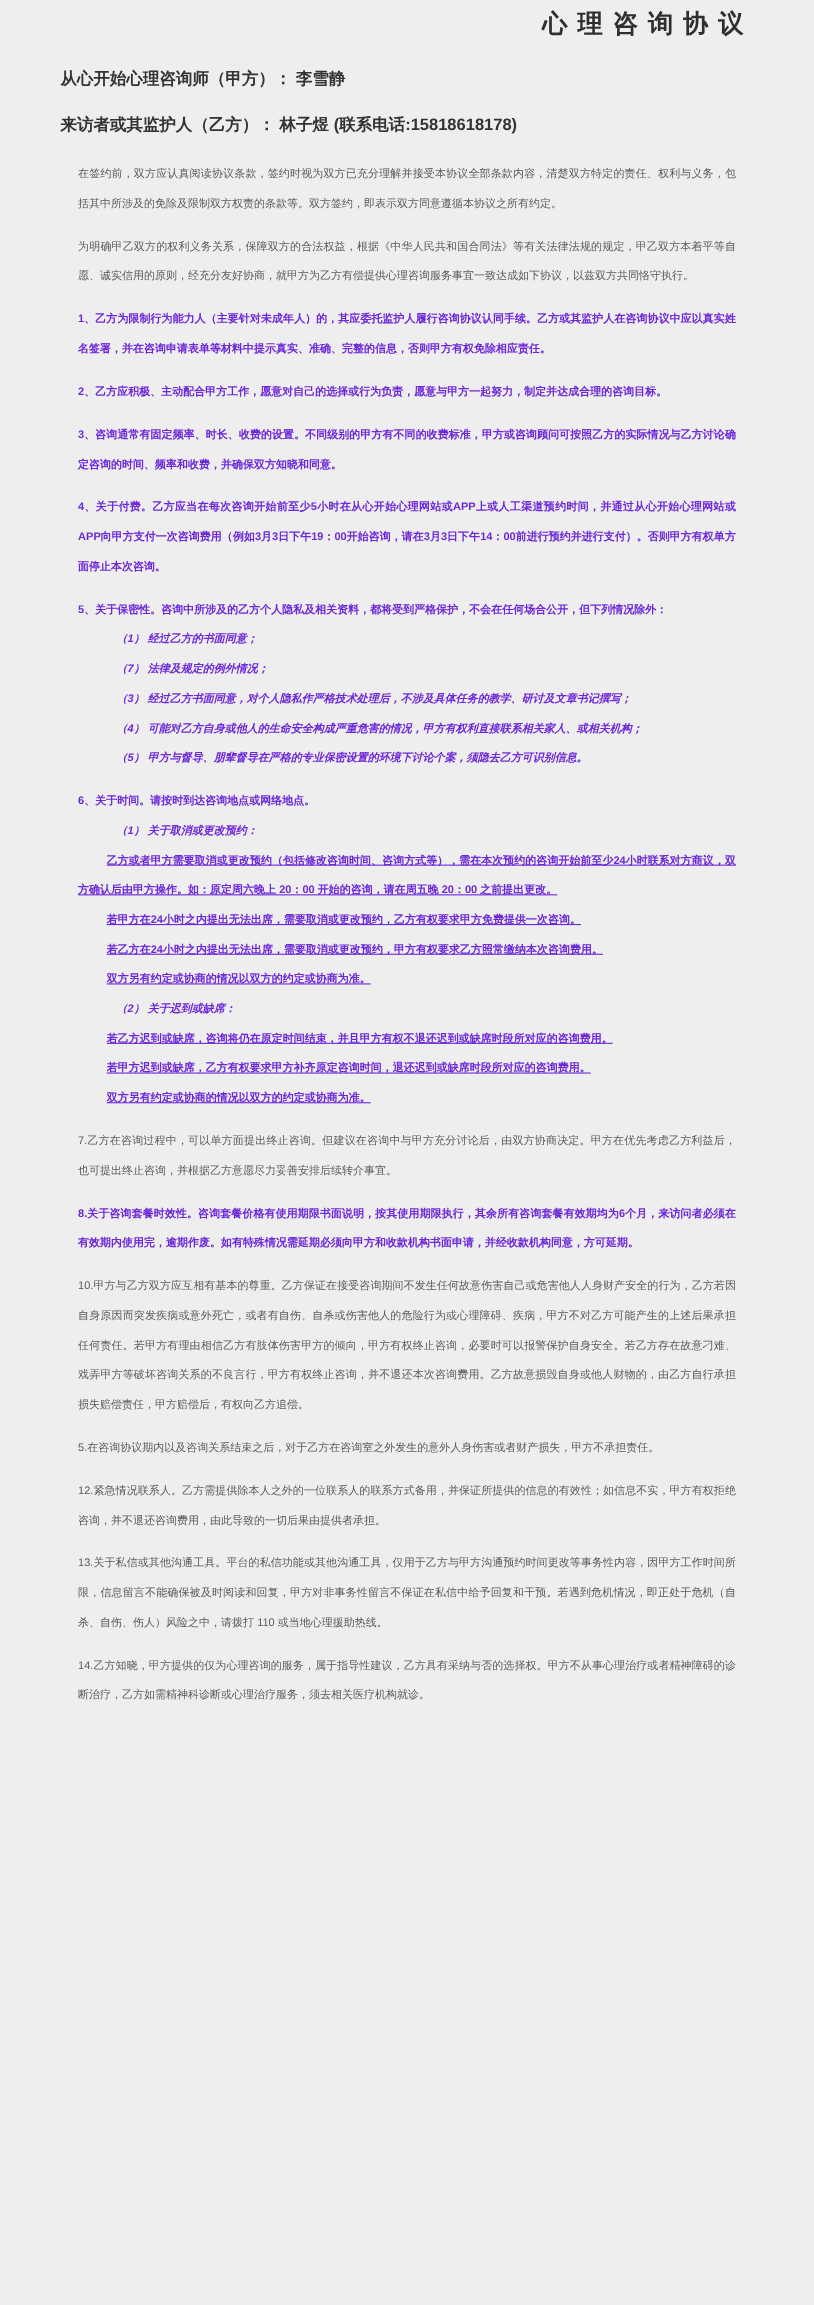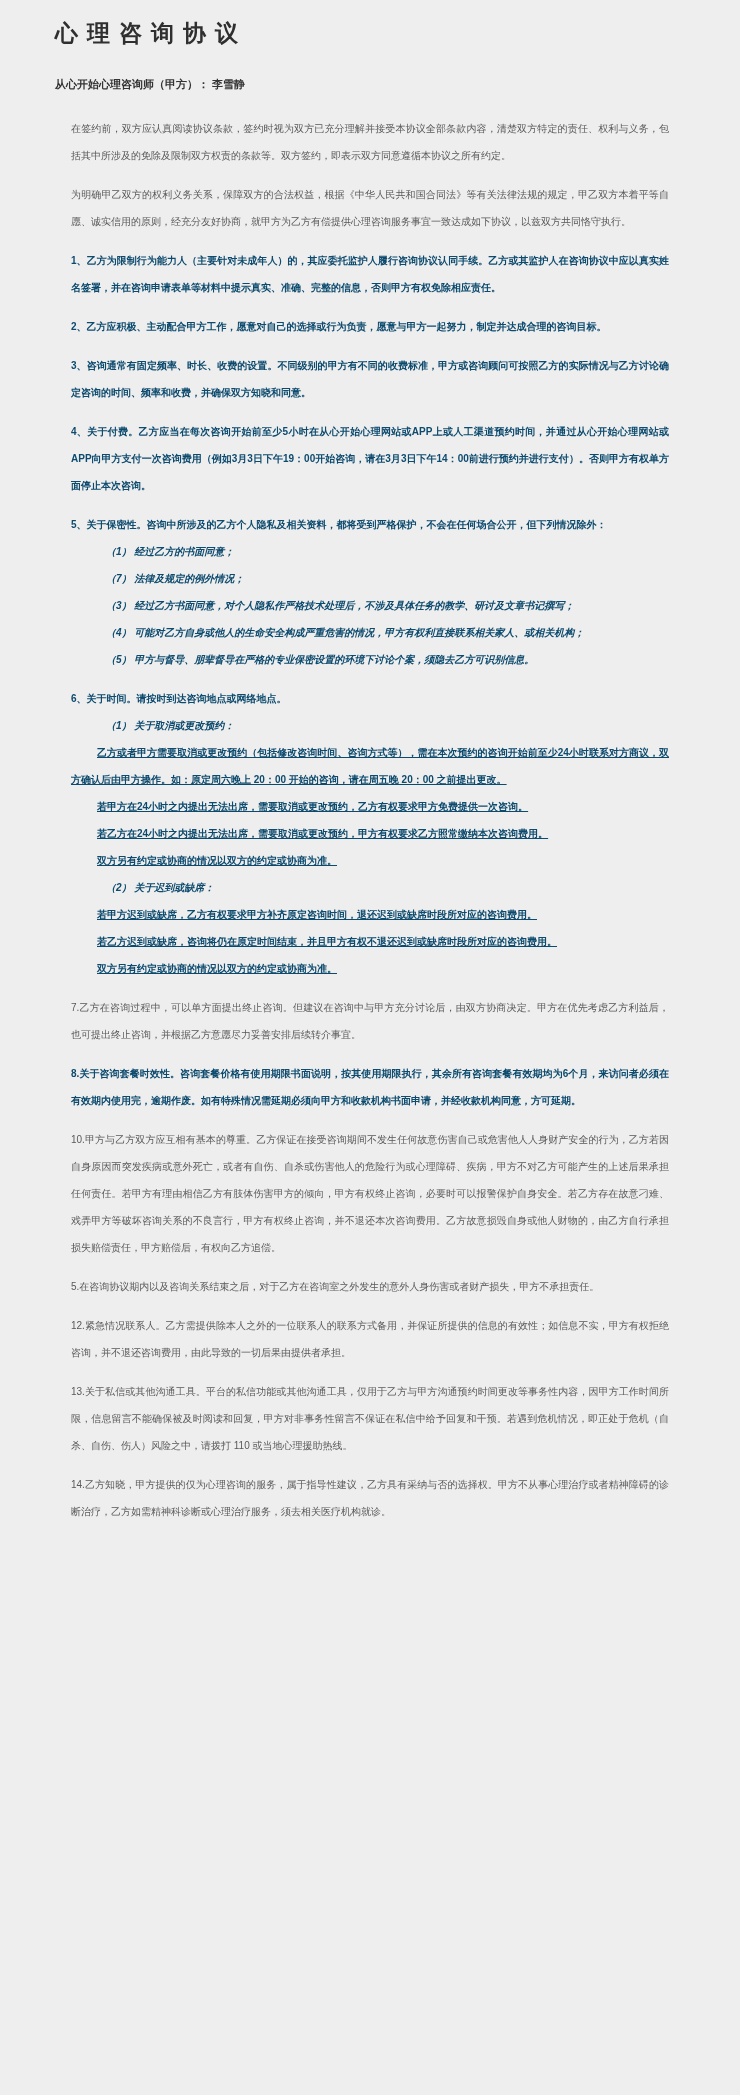--- a/index.html
+++ b/index.html
@@ -8,59 +8,60 @@
     min-height:2095px;
     background:#eeeeee;
     font-family:"Liberation Sans","DejaVu Sans",sans-serif;
     -webkit-font-smoothing:antialiased;
   }
   .doc{
     padding:6px 55px 30px 55px;
     box-sizing:border-box;
   }
   .title{
-    margin:12px 0 24px 0;
-    text-align:left;
+    margin:0 0 24px 0;
+    text-align:right;
     font-size:23px;
     font-weight:700;
     letter-spacing:9px;
     color:#2f2f2f;
   }
   .party{
     margin:20px 0;
-    font-size:11px;
+    font-size:15px;
     font-weight:700;
     color:#333333;
     line-height:22px;
   }
   .group{
     margin:12px 16px;
     font-size:10px;
     line-height:27px;
     color:#595959;
   }
   .group.bold{
     font-weight:700;
-    color:#0c4a6e;
+    color:#6d28d9;
   }
   .line{
     margin:0;
     text-align:justify;
   }
   .ind-item{padding-left:35px;font-style:italic;}
   .ind-first{text-indent:2.6em;text-decoration:underline;}
 </style>
 </head>
 <body>
 
 <div class="doc">
 
   <h1 class="title">心理咨询协议</h1>
 
   <p class="party">从心开始心理咨询师（甲方）： 李雪静</p>
+  <p class="party">来访者或其监护人（乙方）： 林子煜 (联系电话:15818618178)</p>
 
   <div>
       <div class="group">
         <p class="line">在签约前，双方应认真阅读协议条款，签约时视为双方已充分理解并接受本协议全部条款内容，清楚双方特定的责任、权利与义务，包括其中所涉及的免除及限制双方权责的条款等。双方签约，即表示双方同意遵循本协议之所有约定。</p>
       </div>
       <div class="group">
         <p class="line">为明确甲乙双方的权利义务关系，保障双方的合法权益，根据《中华人民共和国合同法》等有关法律法规的规定，甲乙双方本着平等自愿、诚实信用的原则，经充分友好协商，就甲方为乙方有偿提供心理咨询服务事宜一致达成如下协议，以兹双方共同恪守执行。</p>
       </div>
       <div class="group bold">
         <p class="line">1、乙方为限制行为能力人（主要针对未成年人）的，其应委托监护人履行咨询协议认同手续。乙方或其监护人在咨询协议中应以真实姓名签署，并在咨询申请表单等材料中提示真实、准确、完整的信息，否则甲方有权免除相应责任。</p>
@@ -83,22 +84,22 @@
         <p class="line ind-item">（5） 甲方与督导、朋辈督导在严格的专业保密设置的环境下讨论个案，须隐去乙方可识别信息。</p>
       </div>
       <div class="group bold">
         <p class="line">6、关于时间。请按时到达咨询地点或网络地点。</p>
         <p class="line ind-item">（1） 关于取消或更改预约：</p>
         <p class="line ind-first">乙方或者甲方需要取消或更改预约（包括修改咨询时间、咨询方式等），需在本次预约的咨询开始前至少24小时联系对方商议，双方确认后由甲方操作。如：原定周六晚上 20：00 开始的咨询，请在周五晚 20：00 之前提出更改。</p>
         <p class="line ind-first">若甲方在24小时之内提出无法出席，需要取消或更改预约，乙方有权要求甲方免费提供一次咨询。</p>
         <p class="line ind-first">若乙方在24小时之内提出无法出席，需要取消或更改预约，甲方有权要求乙方照常缴纳本次咨询费用。</p>
         <p class="line ind-first">双方另有约定或协商的情况以双方的约定或协商为准。</p>
         <p class="line ind-item">（2） 关于迟到或缺席：</p>
+        <p class="line ind-first">若乙方迟到或缺席，咨询将仍在原定时间结束，并且甲方有权不退还迟到或缺席时段所对应的咨询费用。</p>
         <p class="line ind-first">若甲方迟到或缺席，乙方有权要求甲方补齐原定咨询时间，退还迟到或缺席时段所对应的咨询费用。</p>
-        <p class="line ind-first">若乙方迟到或缺席，咨询将仍在原定时间结束，并且甲方有权不退还迟到或缺席时段所对应的咨询费用。</p>
         <p class="line ind-first">双方另有约定或协商的情况以双方的约定或协商为准。</p>
       </div>
       <div class="group">
         <p class="line">7.乙方在咨询过程中，可以单方面提出终止咨询。但建议在咨询中与甲方充分讨论后，由双方协商决定。甲方在优先考虑乙方利益后，也可提出终止咨询，并根据乙方意愿尽力妥善安排后续转介事宜。</p>
       </div>
       <div class="group bold">
         <p class="line">8.关于咨询套餐时效性。咨询套餐价格有使用期限书面说明，按其使用期限执行，其余所有咨询套餐有效期均为6个月，来访问者必须在有效期内使用完，逾期作废。如有特殊情况需延期必须向甲方和收款机构书面申请，并经收款机构同意，方可延期。</p>
       </div>
       <div class="group">
         <p class="line">10.甲方与乙方双方应互相有基本的尊重。乙方保证在接受咨询期间不发生任何故意伤害自己或危害他人人身财产安全的行为，乙方若因自身原因而突发疾病或意外死亡，或者有自伤、自杀或伤害他人的危险行为或心理障碍、疾病，甲方不对乙方可能产生的上述后果承担任何责任。若甲方有理由相信乙方有肢体伤害甲方的倾向，甲方有权终止咨询，必要时可以报警保护自身安全。若乙方存在故意刁难、戏弄甲方等破坏咨询关系的不良言行，甲方有权终止咨询，并不退还本次咨询费用。乙方故意损毁自身或他人财物的，由乙方自行承担损失赔偿责任，甲方赔偿后，有权向乙方追偿。</p>

